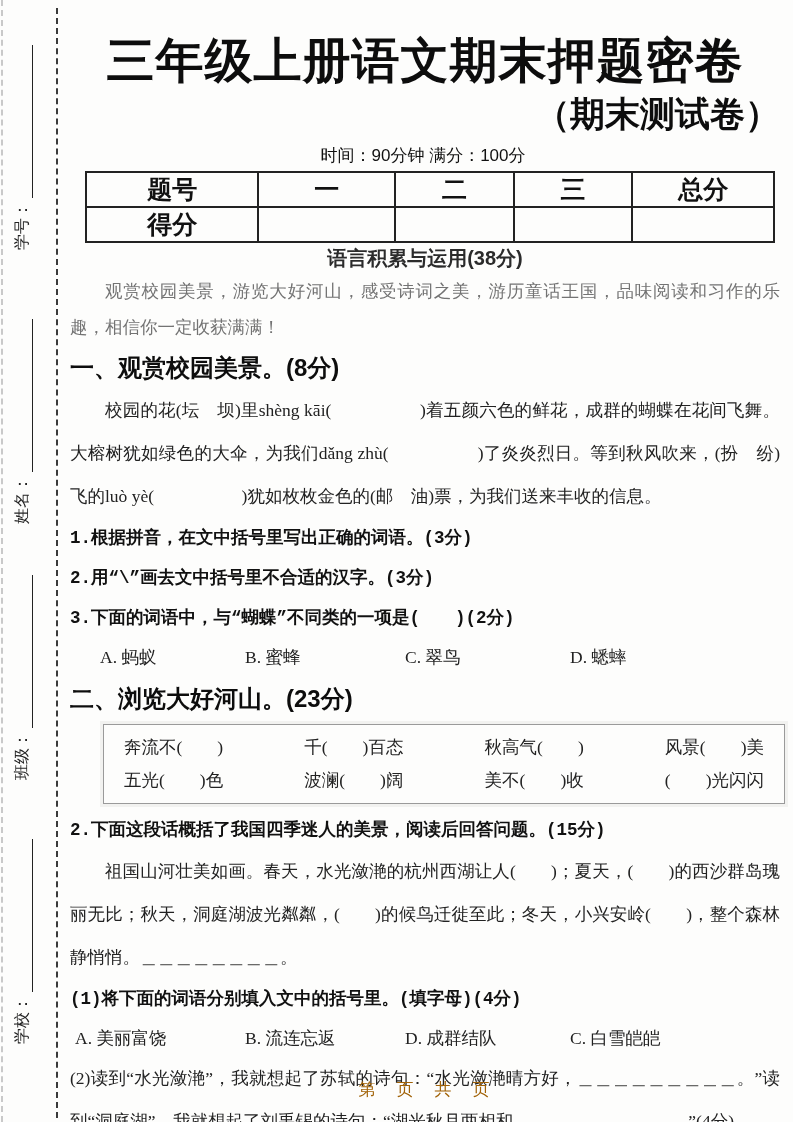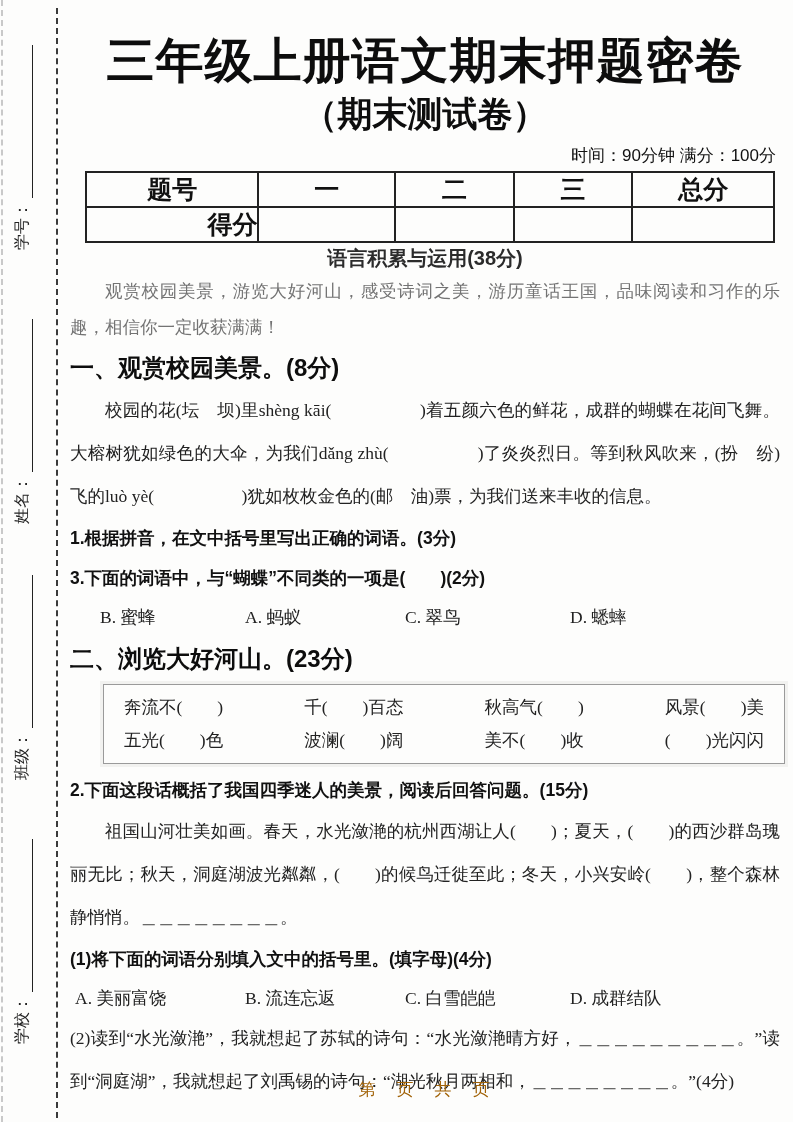--- a/index.html
+++ b/index.html
@@ -27,43 +27,43 @@
   .f1 { top:250px; } .f2 { top:524px; } .f3 { top:780px; } .f4 { top:1044px; }
 
   .content { position:absolute; left:70px; top:0; width:710px; }
 
   .title {
     margin-top:32px; text-align:center; font-size:48px; line-height:58px;
     font-weight:900; letter-spacing:1px; color:#0d0d0d;
     font-family:"Liberation Sans","DejaVu Sans",sans-serif;
   }
   .subtitle {
-    text-align:center; font-size:35px; line-height:48px; font-weight:900;
+    text-align:right; font-size:35px; line-height:48px; font-weight:900;
     color:#0d0d0d; font-family:"Liberation Sans","DejaVu Sans",sans-serif;
   }
-  .meta { text-align:right; font-size:17px; line-height:24px; margin:6px 4px 3px 0;
+  .meta { text-align:center; font-size:17px; line-height:24px; margin:6px 4px 3px 0;
     font-family:"Liberation Sans","DejaVu Sans",sans-serif; color:#111; }
 
   table.score { border-collapse:collapse; margin-left:15px; width:690px;
     font-family:"Liberation Sans","DejaVu Sans",sans-serif; }
   table.score td { border:2px solid #222; text-align:center; vertical-align:middle;
     font-weight:700; color:#111; }
   table.score tr.r1 td { height:32px; font-size:25px; }
-  table.score tr.r2 td { height:28px; font-size:25px;text-align:right; }
+  table.score tr.r2 td { height:28px; font-size:25px; }
   .cw0 { width:173px; } .cw1 { width:137px; } .cw2 { width:119px; }
   .cw3 { width:119px; } .cw4 { width:142px; }
 
   .banner { text-align:center; font-size:20px; font-weight:700; line-height:30px;
     color:#2b2b2b;
     font-family:"Liberation Sans","DejaVu Sans",sans-serif; }
 
   .kai { font-size:17.5px; line-height:36px; text-align:justify; text-indent:2em; color:#737373; }
   .passage { font-size:17.5px; line-height:43px; text-align:justify; text-indent:2em; color:#222; }
   .stem { font-size:17.5px; line-height:40px; font-weight:700; color:#111;
-    font-family:Liberation Sans, sans-serif; }
+    font-family:Liberation Mono, monospace; }
   .part-head { font-size:24px; line-height:42px; font-weight:900; color:#0d0d0d;
     font-family:"Liberation Sans","DejaVu Sans",sans-serif; margin-top:2px; }
 
   .opts { display:grid; font-size:17.5px; line-height:38px; color:#222; }
   .opts1 { grid-template-columns:145px 160px 165px auto; padding-left:30px; }
   .opts2 { grid-template-columns:170px 160px 165px auto; padding-left:5px; }
 
   .wordbox { margin:4px 8px 6px 33px; width:682px; border:1px solid #9a9a9a;
     box-shadow:0 0 0 3px #f2f2f0; padding:6px 20px; }
   .wordbox .row { display:flex; justify-content:space-between;
@@ -123,24 +123,25 @@
     </tbody>
       </table>
 
     <div class="banner">语言积累与运用(38分)</div>
 
     <p class="kai">观赏校园美景，游览大好河山，感受诗词之美，游历童话王国，品味阅读和习作的乐趣，相信你一定收获满满！</p>
 
     <div class="part-head">一、观赏校园美景。(8分)</div>
     <p class="passage">校园的花(坛　坝)里shèng kāi(　　　　　)着五颜六色的鲜花，成群的蝴蝶在花间飞舞。大榕树犹如绿色的大伞，为我们dǎng zhù(　　　　　)了炎炎烈日。等到秋风吹来，(扮　纷)飞的luò yè(　　　　　)犹如枚枚金色的(邮　油)票，为我们送来丰收的信息。</p>
     <div class="stem">1.根据拼音，在文中括号里写出正确的词语。(3分)</div>
+    <div class="stem">2.用“\”画去文中括号里不合适的汉字。(3分)</div>
     <div class="stem">3.下面的词语中，与“蝴蝶”不同类的一项是(　　)(2分)</div>
     <div class="opts opts1">
+      <span>A. 蚂蚁</span>
       <span>B. 蜜蜂</span>
-      <span>A. 蚂蚁</span>
       <span>C. 翠鸟</span>
       <span>D. 蟋蟀</span>
     </div>
 
     <div class="part-head">二、浏览大好河山。(23分)</div>
 
     <div class="wordbox">
       <div class="row">
         <span>奔流不(　　)</span>
         <span>千(　　)百态</span>
@@ -154,20 +155,20 @@
         <span>(　　)光闪闪</span>
       </div>
     </div>
 
     <div class="stem">2.下面这段话概括了我国四季迷人的美景，阅读后回答问题。(15分)</div>
     <p class="passage">祖国山河壮美如画。春天，水光潋滟的杭州西湖让人(　　)；夏天，(　　)的西沙群岛瑰丽无比；秋天，洞庭湖波光粼粼，(　　)的候鸟迁徙至此；冬天，小兴安岭(　　)，整个森林静悄悄。＿＿＿＿＿＿＿＿。</p>
     <div class="stem">(1)将下面的词语分别填入文中的括号里。(填字母)(4分)</div>
     <div class="opts opts2">
       <span>A. 美丽富饶</span>
       <span>B. 流连忘返</span>
+      <span>D. 成群结队</span>
       <span>C. 白雪皑皑</span>
-      <span>D. 成群结队</span>
     </div>
     <p class="passage" style="text-indent:0;">(2)读到“水光潋滟”，我就想起了苏轼的诗句：“水光潋滟晴方好，＿＿＿＿＿＿＿＿＿。”读到“洞庭湖”，我就想起了刘禹锡的诗句：“湖光秋月两相和，＿＿＿＿＿＿＿＿。”(4分)</p>
 
     <div class="footer">第　页　共　页</div>
   </div>
 </div>
 
 </body></html>

